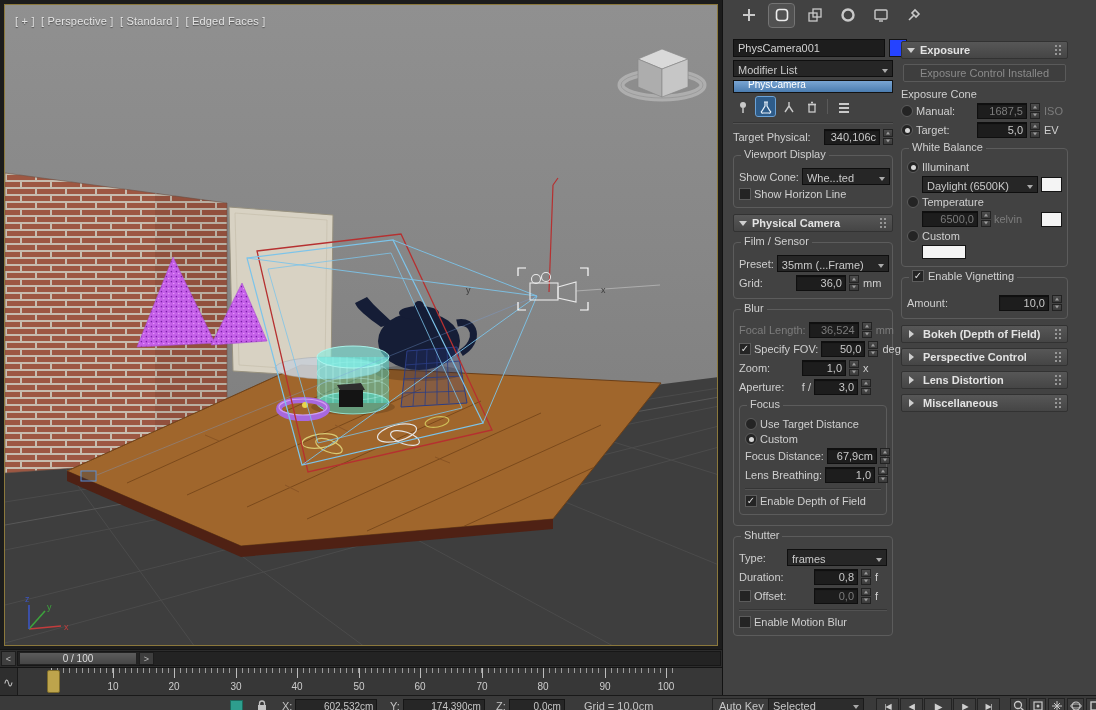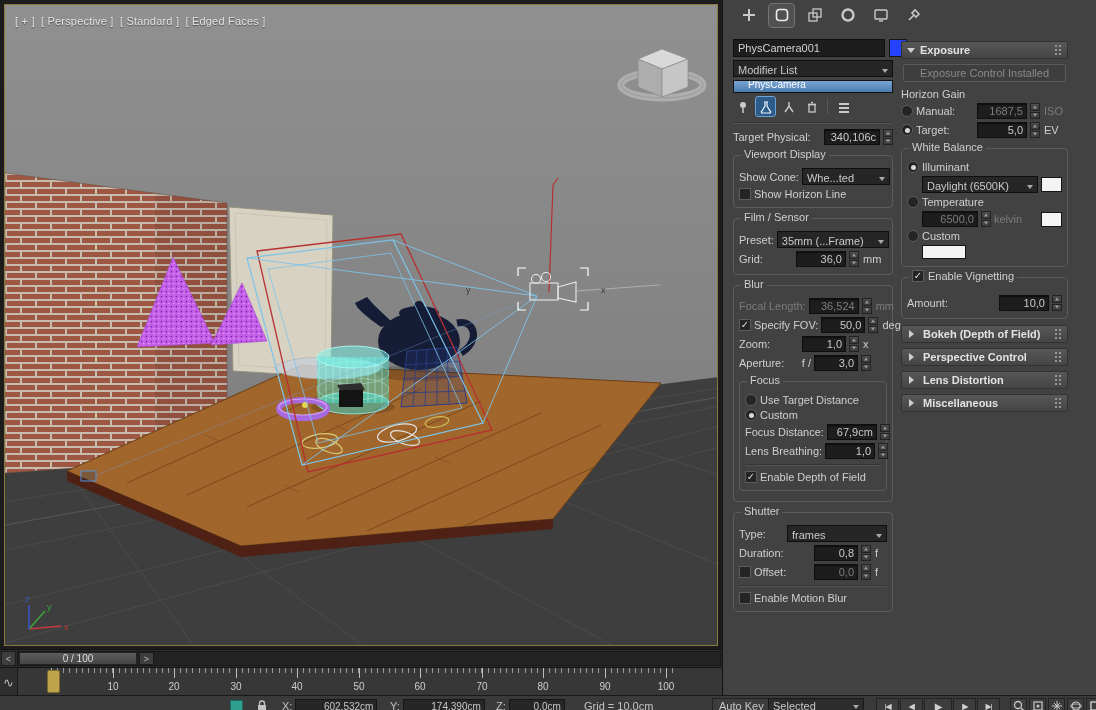--- a/index.html
+++ b/index.html
@@ -413,20 +413,25 @@
               <span>Whe...ted</span>
               <span class="arr"></span>
             </div>
           </div>
           <div class="prow">
             <span class="cb"></span>
             <span class="lbl">Show Horizon Line</span>
           </div>
         </div>
 
+        <div class="ro">
+          <span class="tri down"></span>
+          <span>Physical Camera</span>
+          <span class="grip"></span>
+        </div>
 
         <div class="group">
           <span class="gtitle">Film / Sensor</span>
           <div class="prow">
             <span class="lbl">Preset:</span>
             <div class="dd push" style="width:112px">
               <span>35mm (...Frame)</span>
               <span class="arr"></span>
             </div>
           </div>
@@ -573,21 +578,21 @@
       <div class="colR">
         <div class="ro">
           <span class="tri down"></span>
           <span>Exposure</span>
           <span class="grip"></span>
         </div>
 
         <div class="exbtn">Exposure Control Installed</div>
 
         <div class="prow">
-          <span class="lbl">Horizon Gain</span>
+          <span class="lbl">Exposure Cone</span>
         </div>
         <div class="prow">
           <span class="rb"></span>
           <span class="lbl">Manual:</span>
           <div class="fld w50 dis push">
               <span>1687,5</span>
             </div>
           <div class="spin">
               <i class="up"></i>
               <i class="dn"></i>

